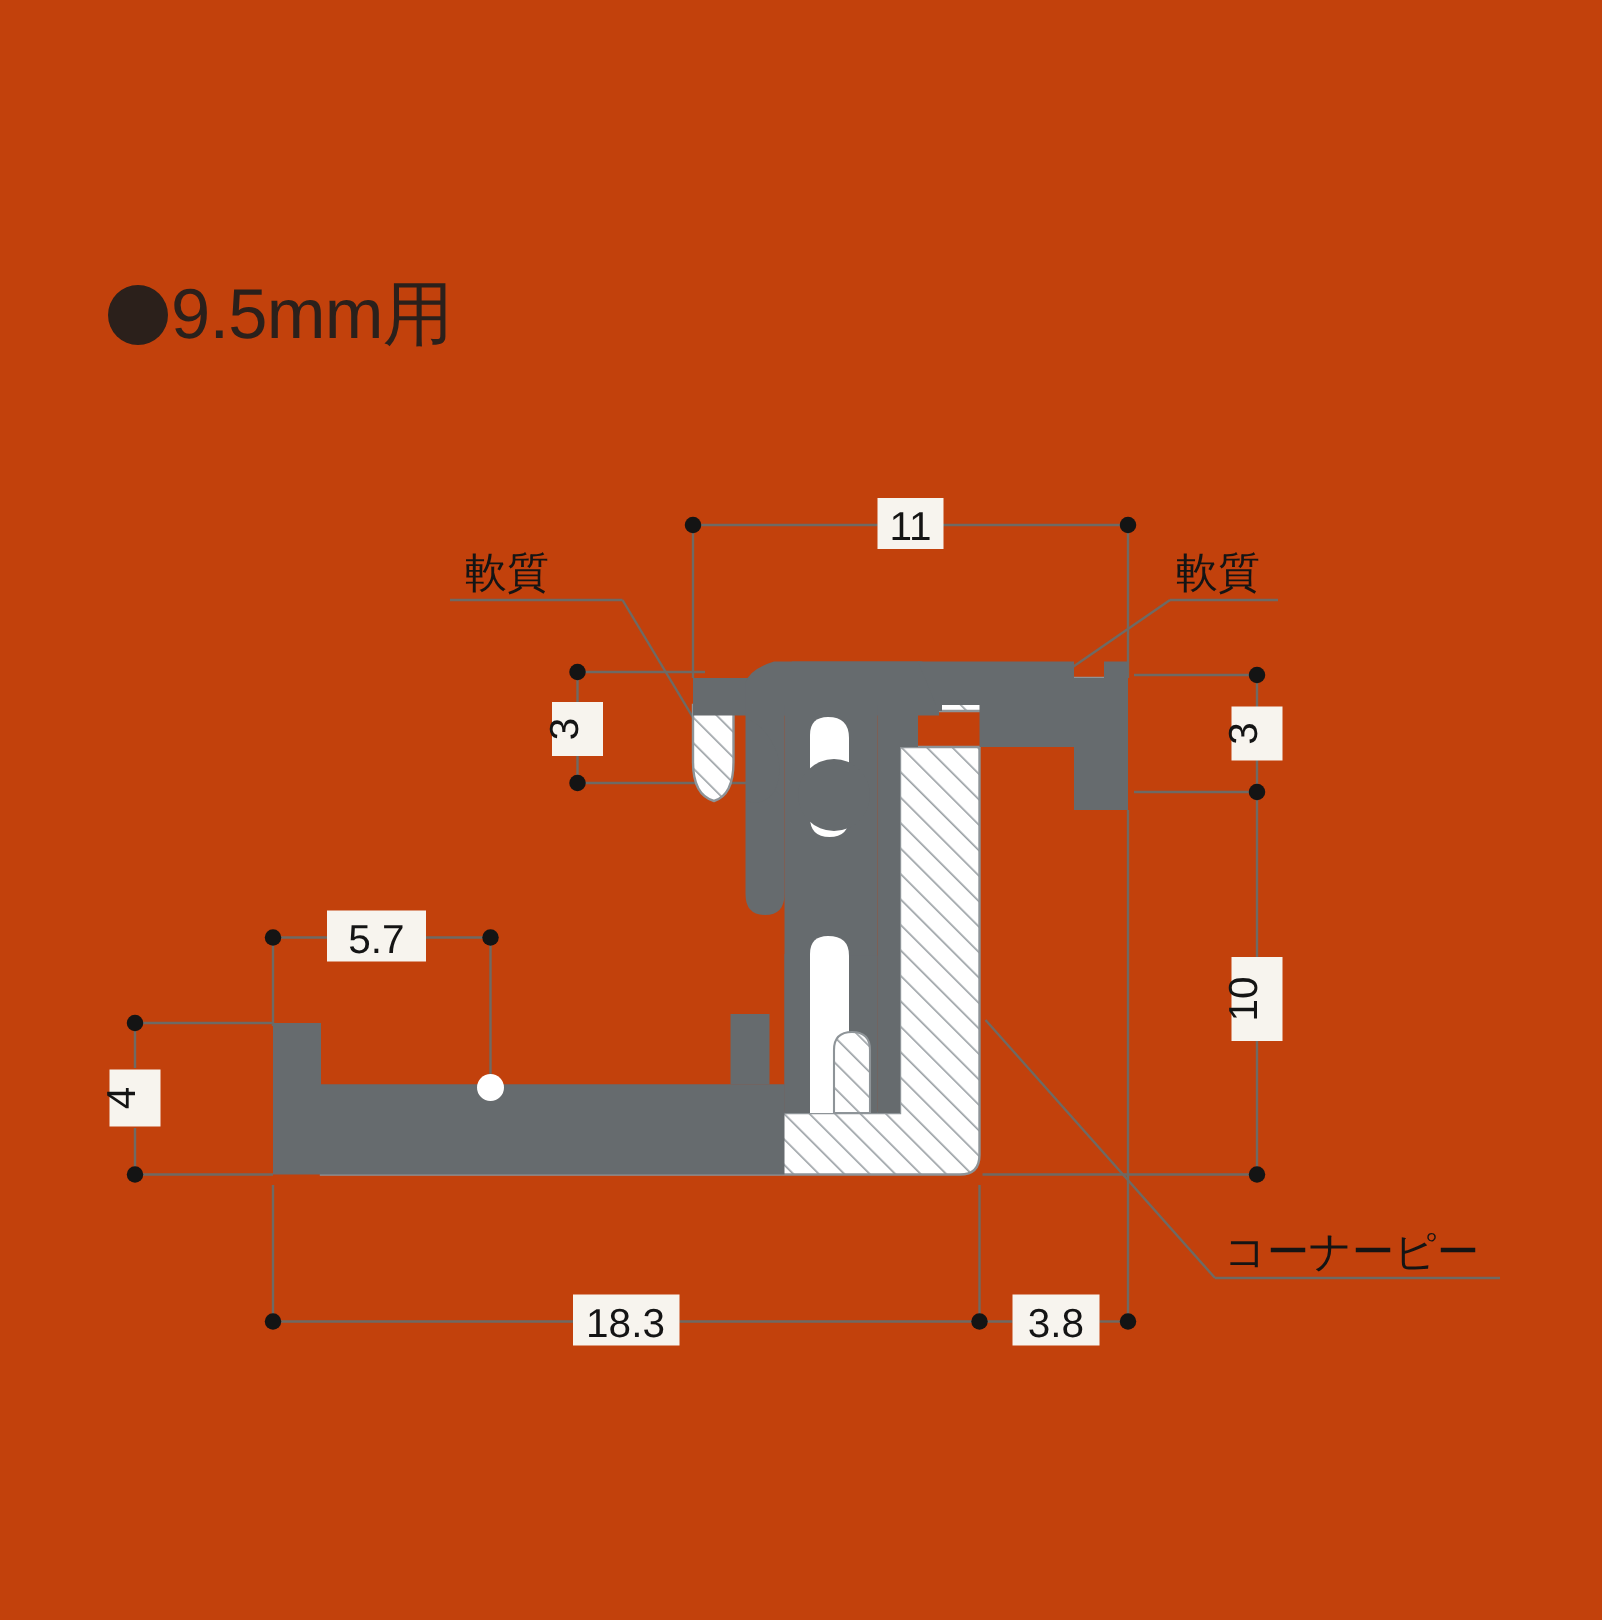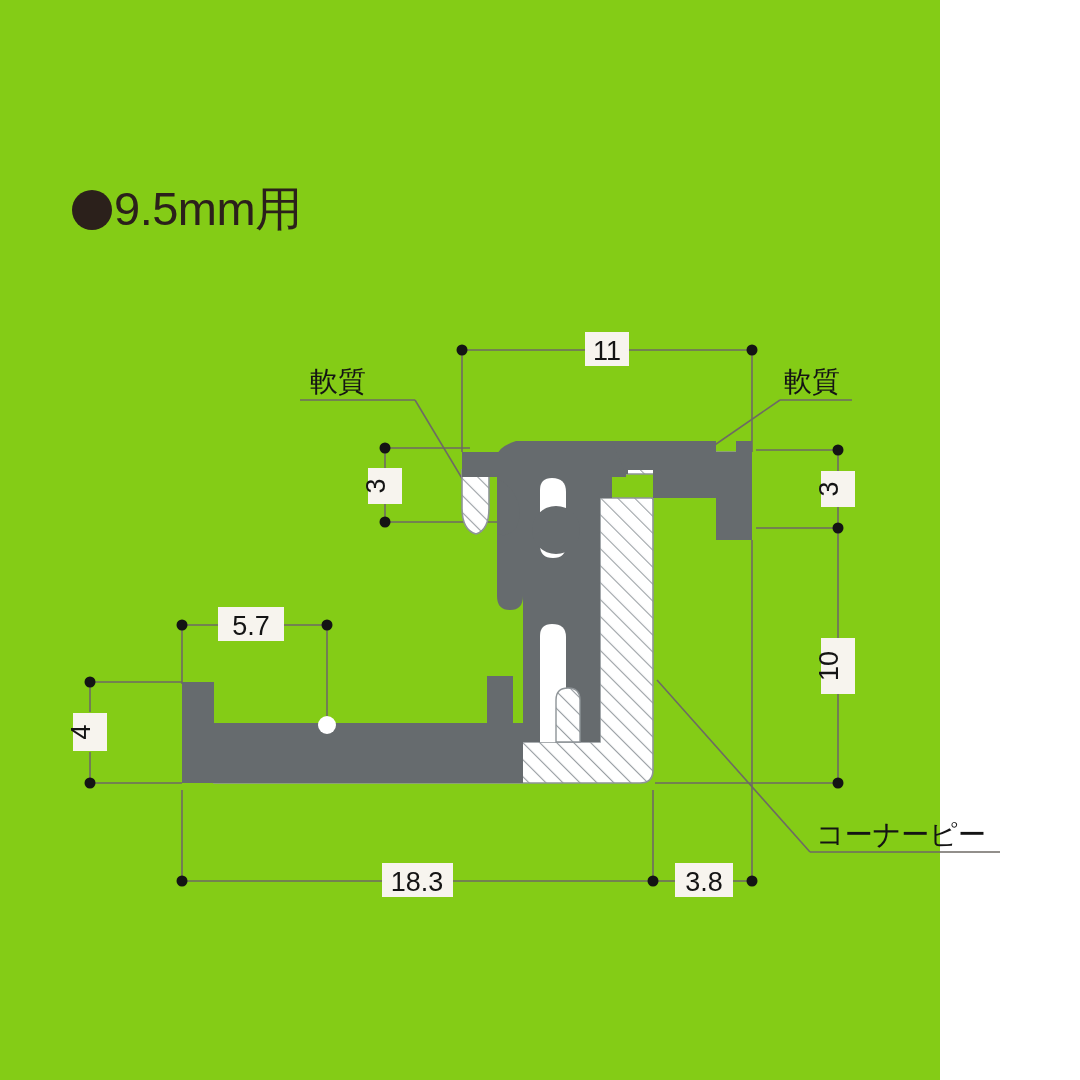--- a/index.html
+++ b/index.html
@@ -10,23 +10,23 @@
   body {
     width: 1080px;
     height: 1080px;
     font-family: "Liberation Sans", sans-serif;
     position: relative;
     overflow: hidden;
   }
   #page {
     position: absolute;
     left: 0; top: 0;
-    width: 940px;
+    width: 1068px;
     height: 1080px;
-    background: #84cc16;
+    background: #c2410c;
   }
   .title-block {
     position: absolute;
     left: 72px;
     top: 178px;
     display: flex;
     align-items: center;
     gap: 0px;
     color: #2b201b;
     font-size: 47px;

